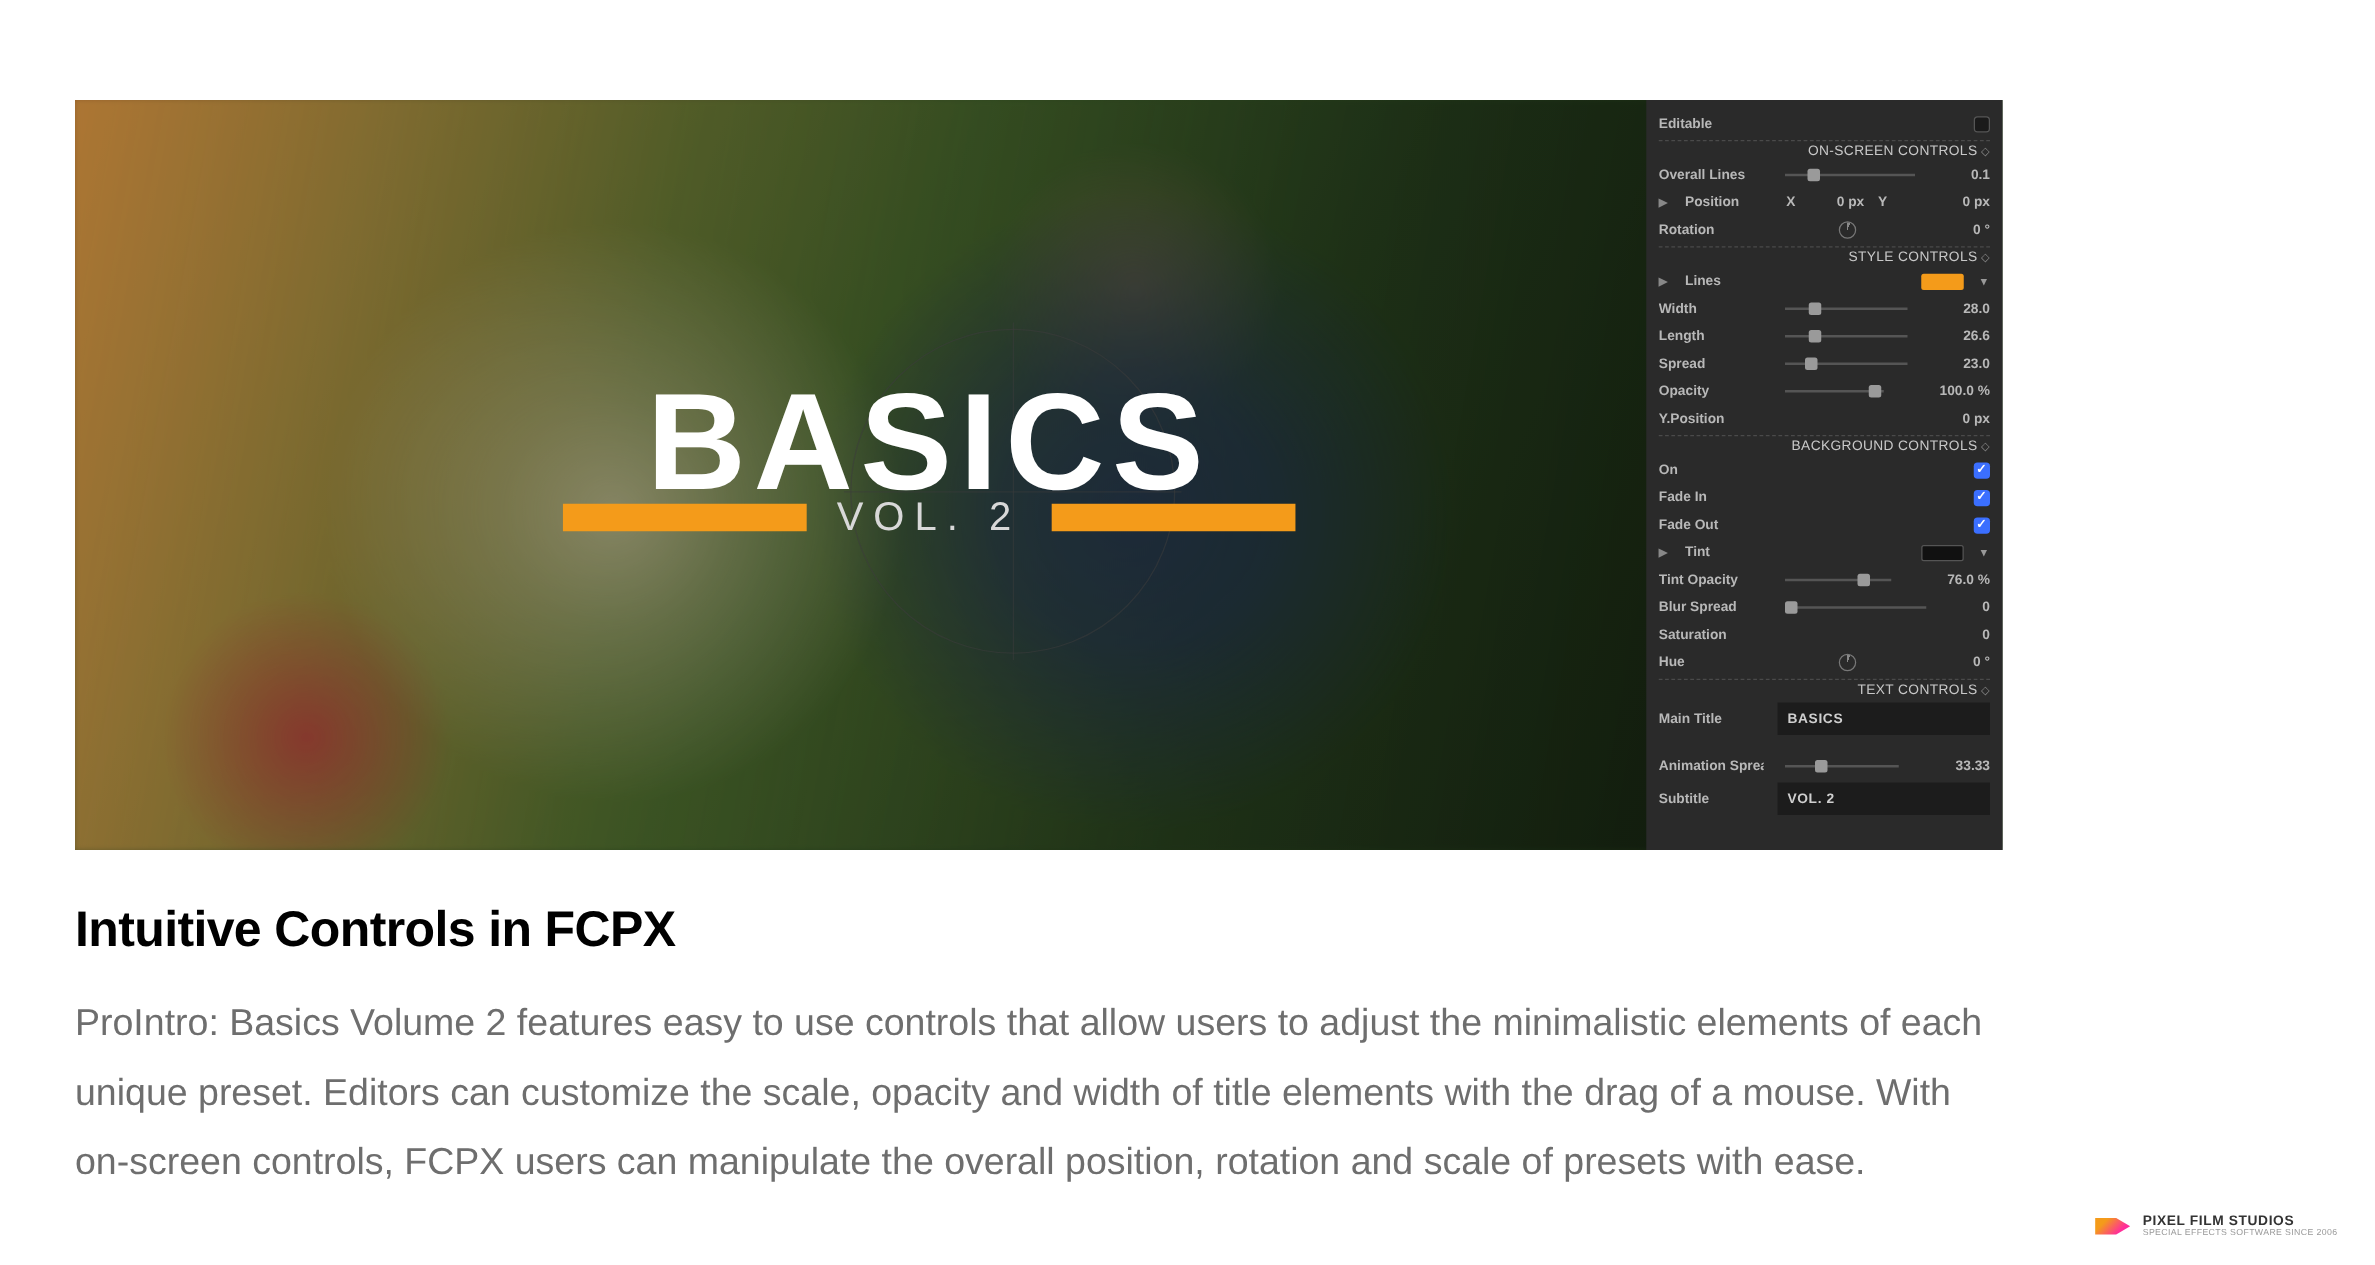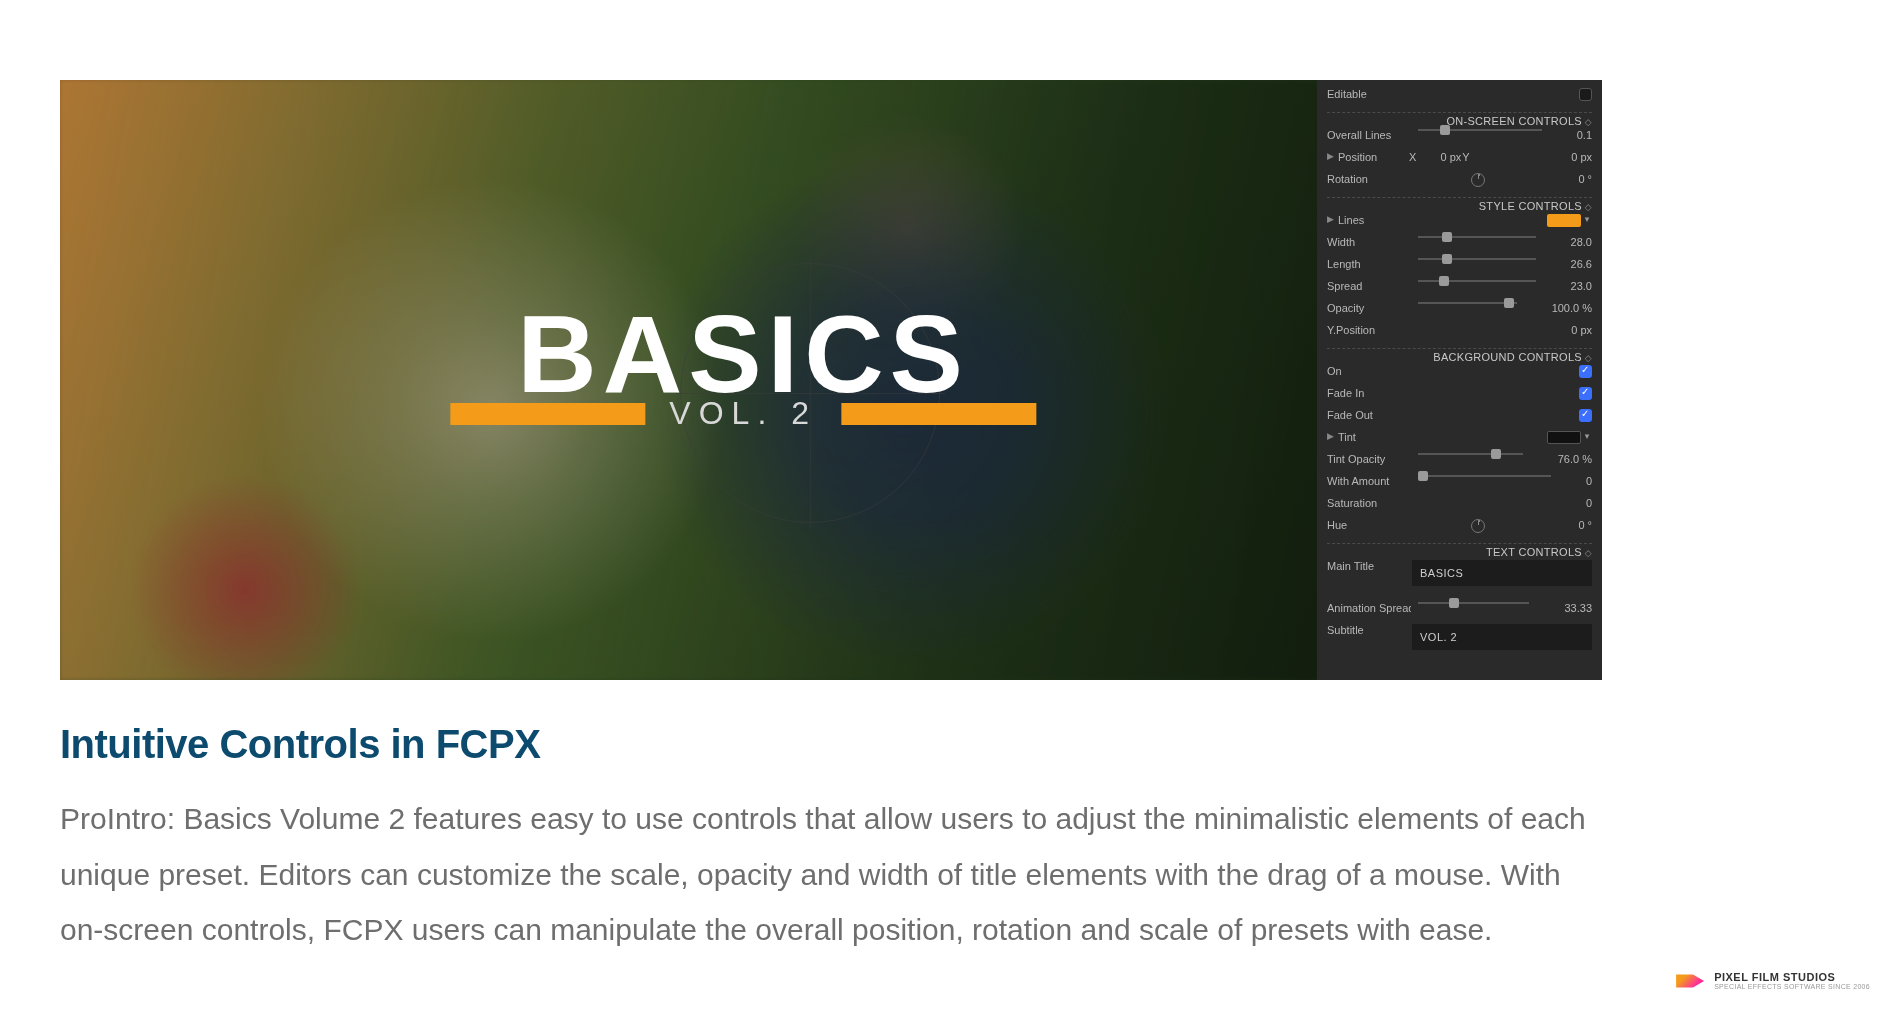--- a/index.html
+++ b/index.html
@@ -92,23 +92,24 @@
   right:0; top:0; bottom:0;
   width: 285px;
   background: #2a2a2a;
   color:#b8b8b8;
   font-size: 11px;
   padding: 8px 10px 0 10px;
   overflow:hidden;
 }
 .row {
   display:flex;
-  align-items:flex-start;
+  align-items:center;
   height: 22px;
-  gap: 1px;
+  gap: 11px;
+  font-weight: bold;
 }
 .row .lbl { flex: 0 0 84px; white-space:nowrap; overflow:hidden; }
 .row .val { margin-left:auto; text-align:right; white-space:nowrap;padding-left:28px; }
 .sect {
   text-align:right;
   font-size:11px;
   letter-spacing:0.3px;
   color:#c8c8c8;
   margin: 0 0 2px;
 }
@@ -177,21 +178,21 @@
   padding:0 8px;
   color:#cfcfcf;
   font-size:11px;
   letter-spacing:0.5px;
 }
 
 
 .heading {
   font-size: 40px;
   font-weight: 800;
-  color:#0c4a6e;
+  color:#000000;
   margin: 42px 0 24px;
   letter-spacing: -0.5px;
 }
 .body {
   font-size: 30px;
   line-height: 1.85;
   color:#6e6e6e;
   max-width: 1540px;
 }
 .brand {
@@ -329,21 +330,21 @@
         <span class="swatch-caret">▾</span>
       </div>
       <div class="row">
         <span class="lbl">Tint Opacity</span>
         <div class="slider">
             <div class="knob" style="left:74%"></div>
           </div>
         <span class="val">76.0 %</span>
       </div>
       <div class="row">
-        <span class="lbl">With Amount</span>
+        <span class="lbl">Blur Spread</span>
         <div class="slider">
             <div class="knob" style="left:4%"></div>
           </div>
         <span class="val">0</span>
       </div>
       <div class="row">
         <span class="lbl">Saturation</span>
         <span class="val">0</span>
       </div>
       <div class="row">

